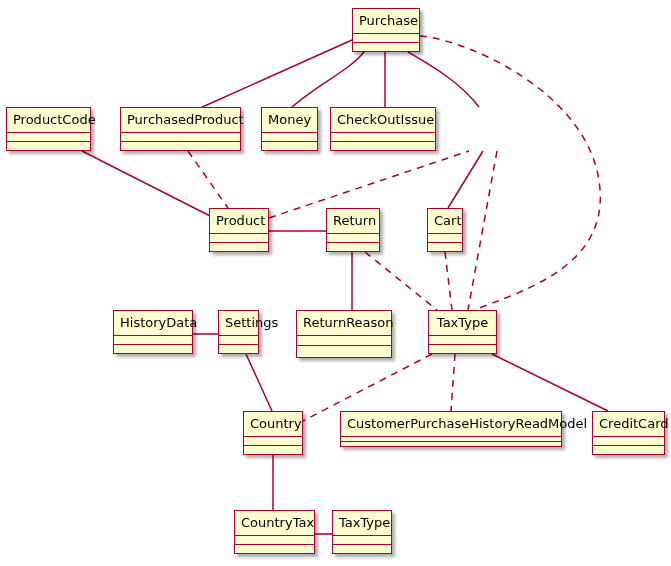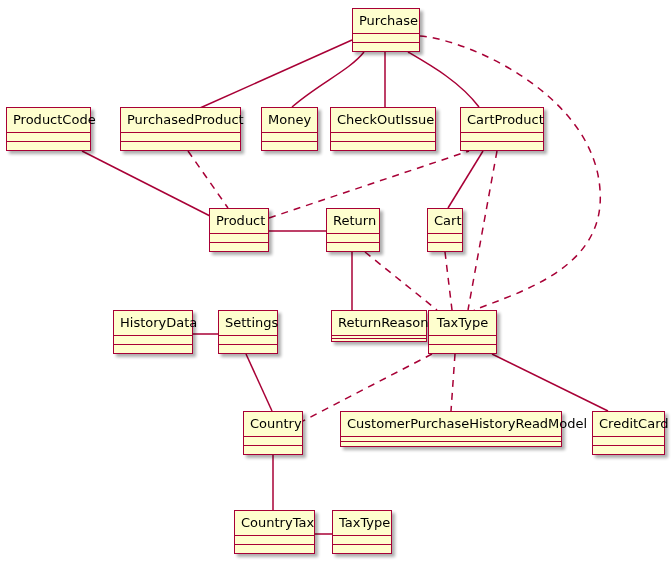--- a/index.html
+++ b/index.html
@@ -140,27 +140,20 @@
   </div>
 
   <div class="uml-class" style="left:330px; top:107px; width:106px; height:44px;justify-content:space-between;">
     <div class="uml-title">CheckOutIssue</div>
     <div class="uml-sep"></div>
     <div class="uml-compartment"></div>
     <div class="uml-sep"></div>
     <div class="uml-compartment"></div>
   </div>
 
-  <div class="uml-class" style="left:460px; top:107px; width:84px; height:44px;">
-    <div class="uml-title">CartProduct</div>
-    <div class="uml-sep"></div>
-    <div class="uml-compartment"></div>
-    <div class="uml-sep"></div>
-    <div class="uml-compartment"></div>
-  </div>
 
   <div class="uml-class" style="left:209px; top:208px; width:60px; height:44px;">
     <div class="uml-title">Product</div>
     <div class="uml-sep"></div>
     <div class="uml-compartment"></div>
     <div class="uml-sep"></div>
     <div class="uml-compartment"></div>
   </div>
 
   <div class="uml-class" style="left:326px; top:208px; width:54px; height:44px;justify-content:flex-end;">
@@ -180,29 +173,29 @@
   </div>
 
   <div class="uml-class" style="left:113px; top:310px; width:80px; height:44px;">
     <div class="uml-title">HistoryData</div>
     <div class="uml-sep"></div>
     <div class="uml-compartment"></div>
     <div class="uml-sep"></div>
     <div class="uml-compartment"></div>
   </div>
 
-  <div class="uml-class" style="left:218px; top:310px; width:60px; height:44px;">
+  <div class="uml-class" style="left:218px; top:310px; width:41px; height:44px;">
     <div class="uml-title">Settings</div>
     <div class="uml-sep"></div>
     <div class="uml-compartment"></div>
     <div class="uml-sep"></div>
     <div class="uml-compartment"></div>
   </div>
 
-  <div class="uml-class" style="left:296px; top:310px; width:96px; height:32px;margin-left:35px;">
+  <div class="uml-class" style="left:296px; top:310px; width:96px; height:48px;">
     <div class="uml-title">ReturnReason</div>
     <div class="uml-sep"></div>
     <div class="uml-compartment"></div>
     <div class="uml-sep"></div>
     <div class="uml-compartment"></div>
   </div>
 
   <div class="uml-class" style="left:428px; top:310px; width:69px; height:44px;">
     <div class="uml-title">TaxType</div>
     <div class="uml-sep"></div>

